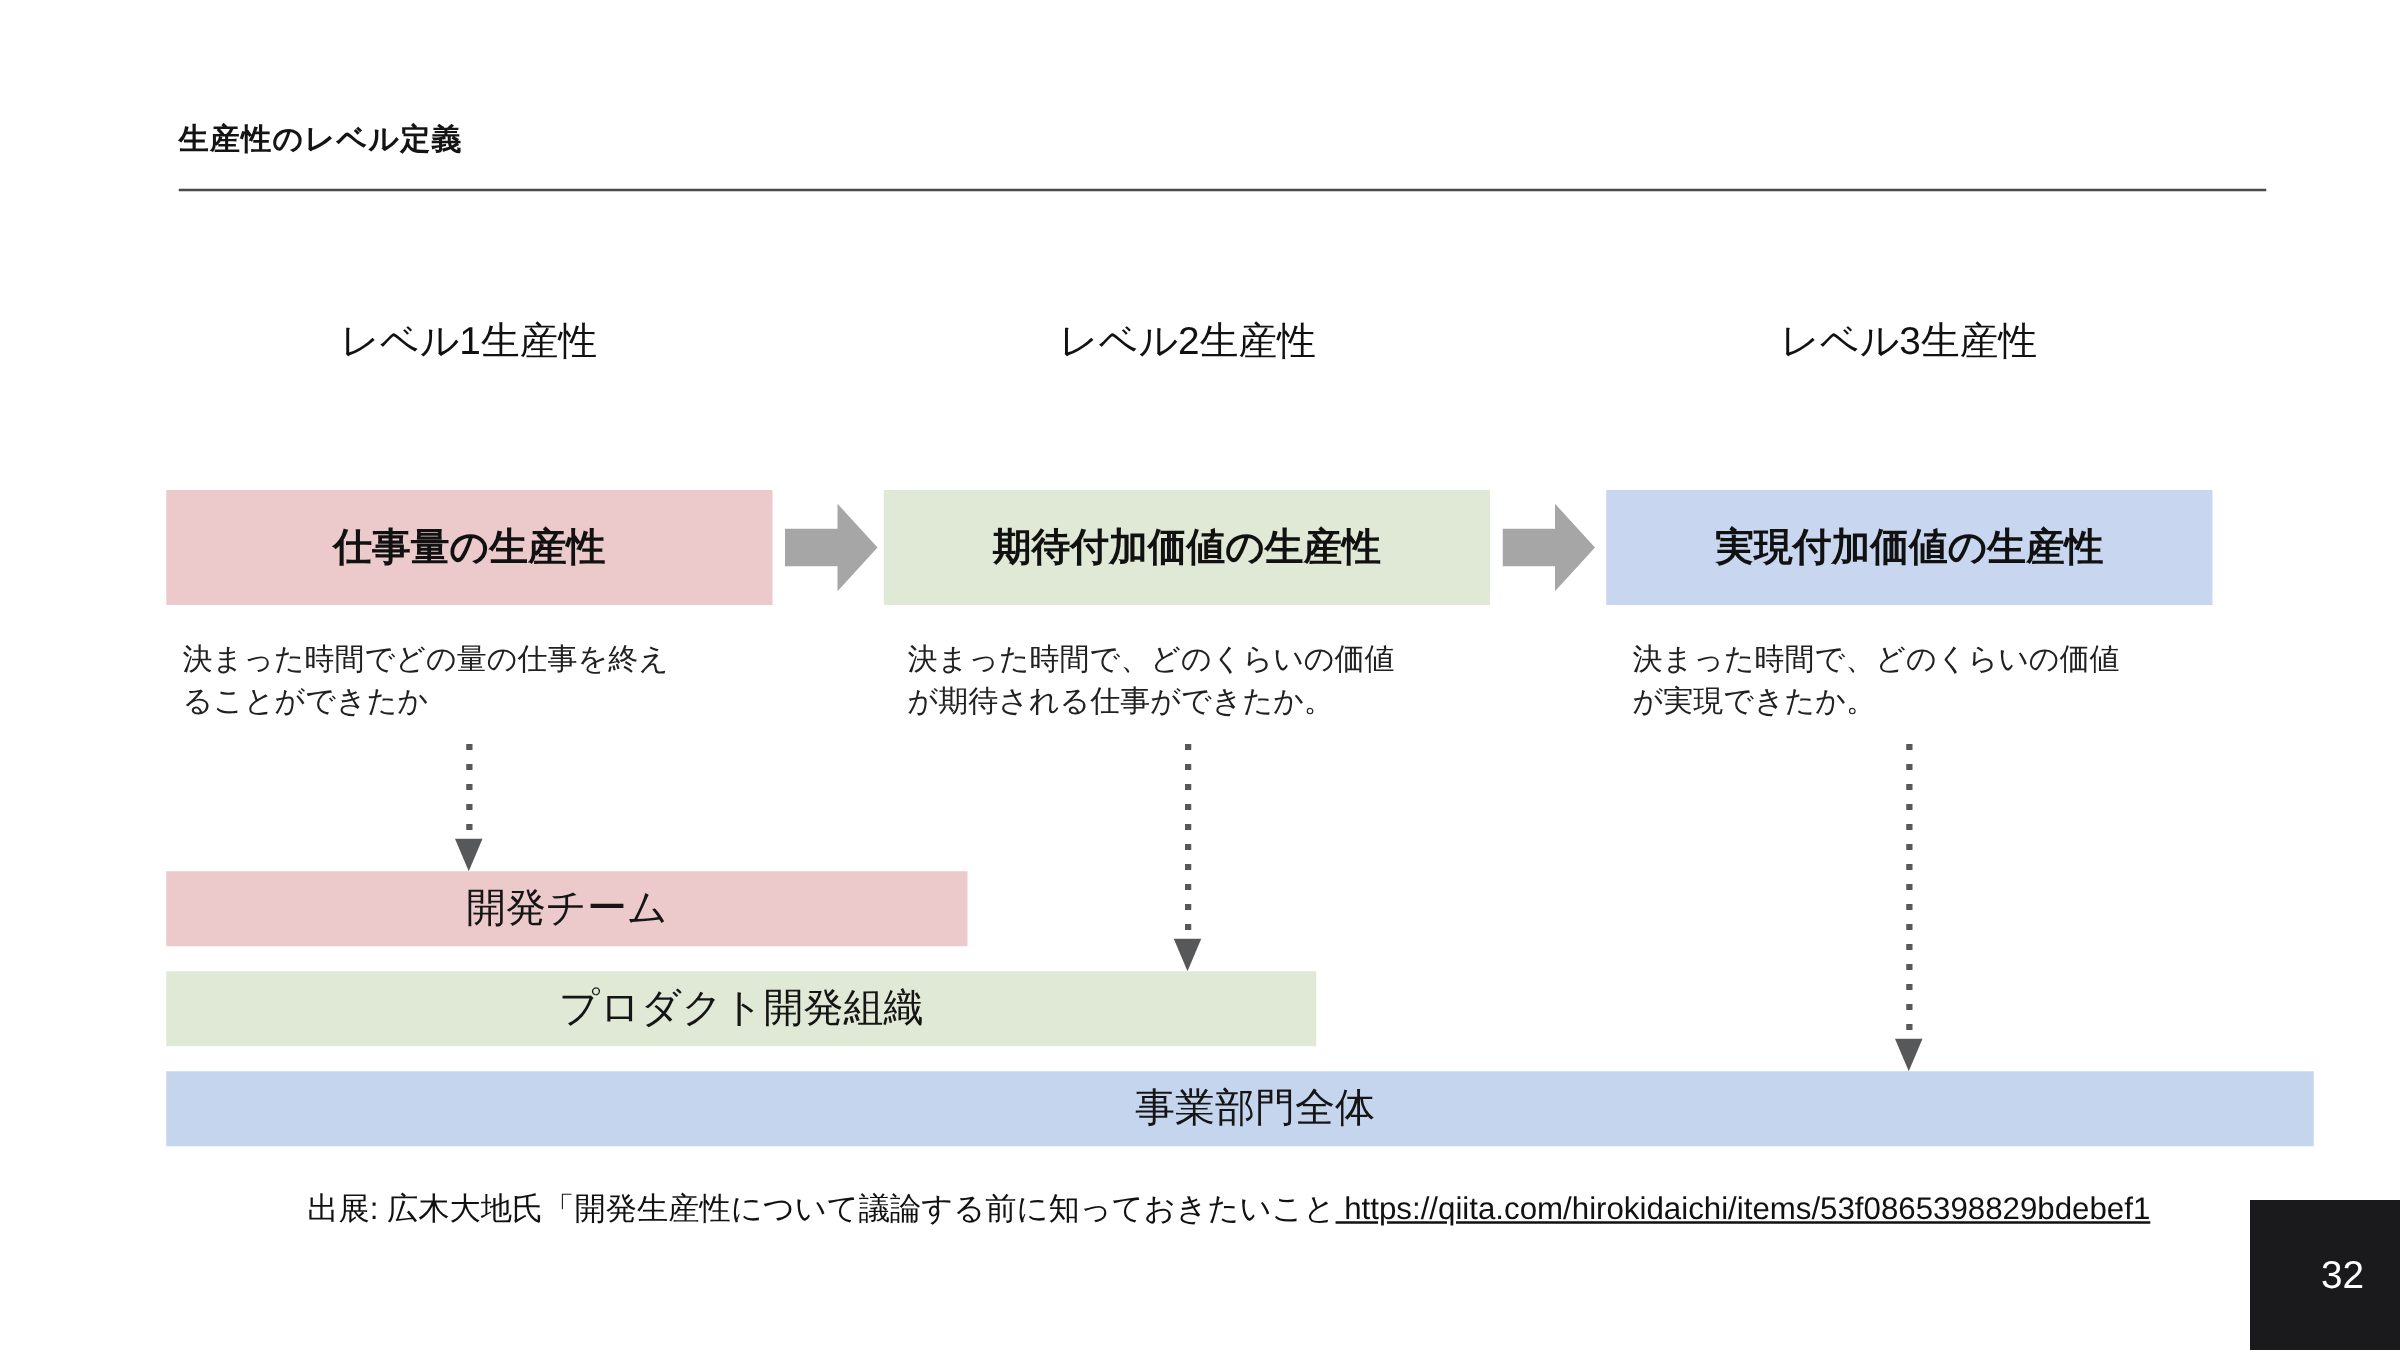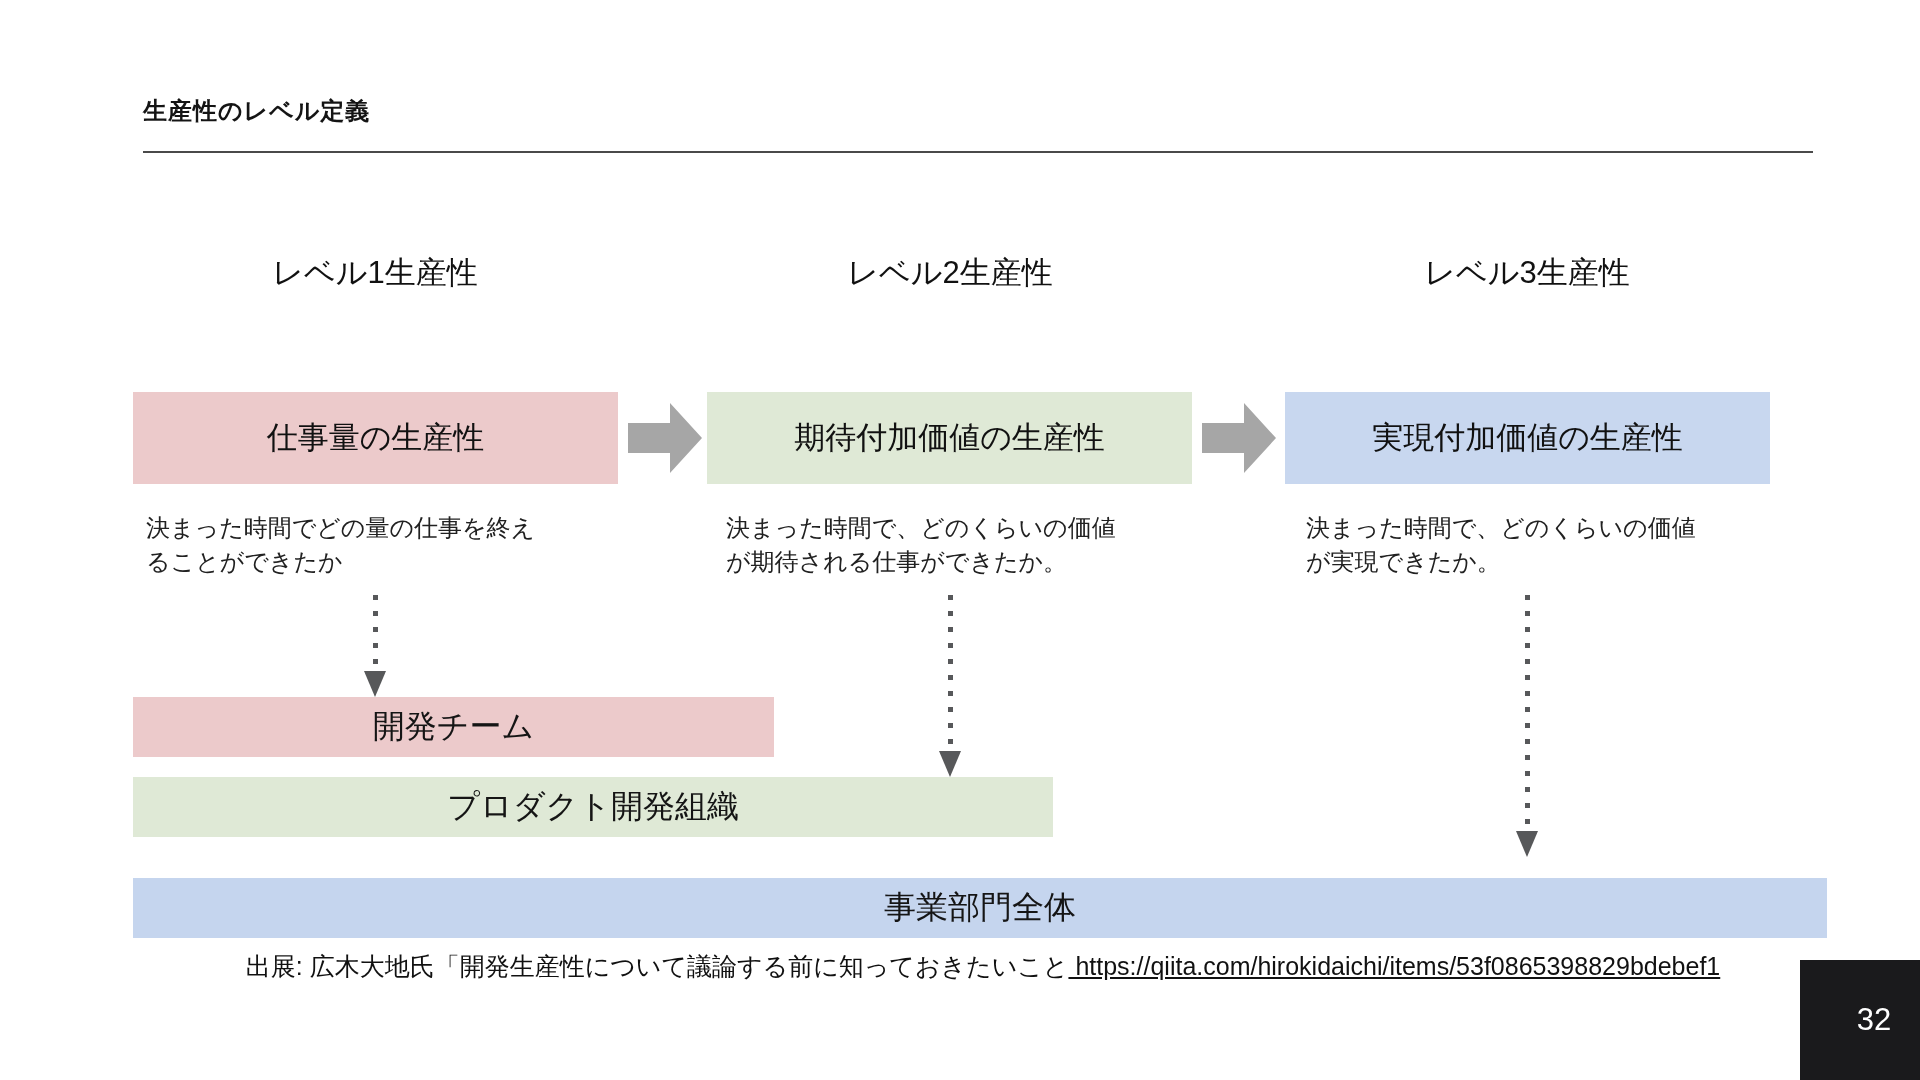--- a/index.html
+++ b/index.html
@@ -41,21 +41,21 @@
 
   .level-box {
     top: 392px;
     width: 485px; height: 92px;
     display: flex;
     align-items: center;
     justify-content: center;
   }
   .level-box .box-label {
     font-size: 31px;
-    font-weight: normal;
+    font-weight: bold;
     color: #111111;
     white-space: nowrap;
   }
   .box-pink  { background: #eccacb; }
   .box-green { background: #dfe9d6; }
   .box-blue  { background: #c8d7ef; }
 
   .flow-arrow {
     top: 403px;
     width: 74px; height: 70px;
@@ -95,21 +95,21 @@
     justify-content: center;
   }
   .scope-bar .bar-label {
     font-size: 32px;
     font-weight: 400;
     color: #151515;
     white-space: nowrap;
   }
   .bar-pink  { top: 697px; width: 641px;  background: #eccacb; }
   .bar-green { top: 777px; width: 920px; background: #dfe9d6; }
-  .bar-blue  { top: 878px; width: 1694px; background: #c5d5ee; }
+  .bar-blue  { top: 857px; width: 1694px; background: #c5d5ee; padding-left: 24px; }
 
   .citation {
     left: 133px; top: 950px;
     width: 1700px;
     text-align: center;
     font-size: 25px;
     color: #111111;
     white-space: nowrap;
   }
   .citation-link {

